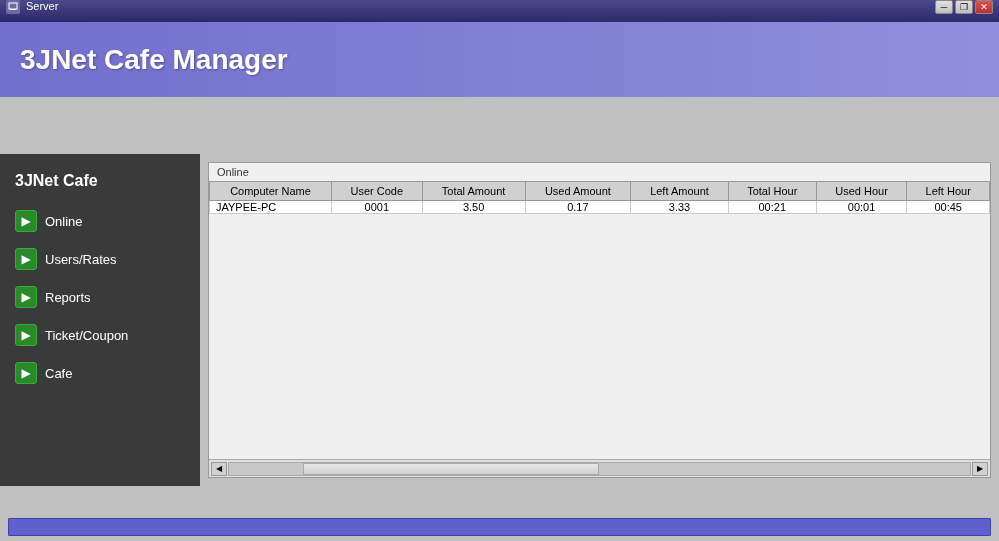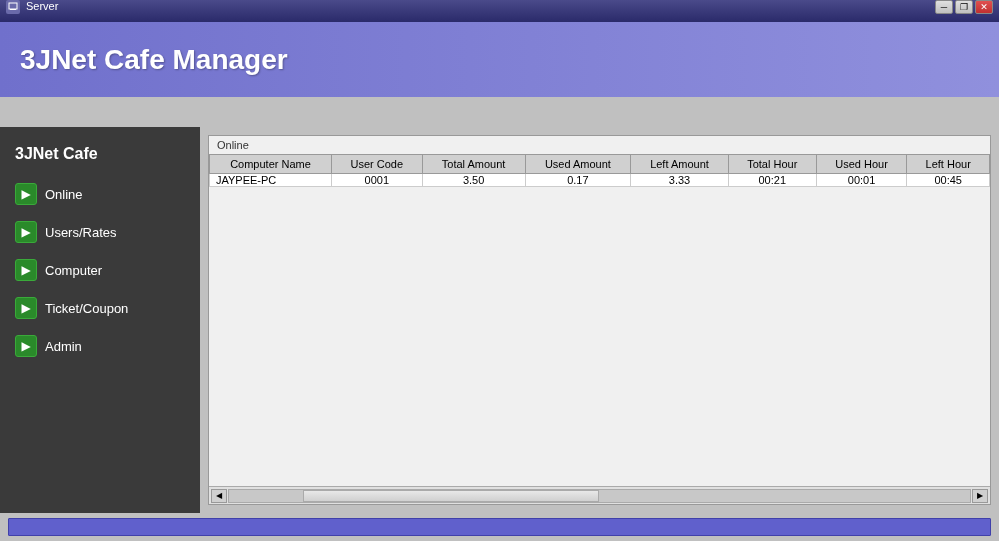--- a/index.html
+++ b/index.html
@@ -54,20 +54,21 @@
       cursor: pointer;
       border-radius: 2px;
     }
     .title-btn.close { background: linear-gradient(to bottom, #e05050, #c03030); color: white; }
 
     
     .app-container {
       display: flex;
       flex-direction: column;
       height: 519px;
+      gap: 27px;
     }
 
     
     .app-header {
       background: linear-gradient(to right, #7070cc, #9090dd);
       padding: 10px 20px;
       height: 75px;
       display: flex;
       align-items: center;
     }
@@ -260,29 +261,29 @@
       <div class="sidebar-item">
         <div class="sidebar-arrow">▶</div>
         <span>Online</span>
       </div>
       <div class="sidebar-item">
         <div class="sidebar-arrow">▶</div>
         <span>Users/Rates</span>
       </div>
       <div class="sidebar-item">
         <div class="sidebar-arrow">▶</div>
-        <span>Computer</span>
+        <span>Reports</span>
       </div>
       <div class="sidebar-item">
         <div class="sidebar-arrow">▶</div>
         <span>Ticket/Coupon</span>
       </div>
       <div class="sidebar-item">
         <div class="sidebar-arrow">▶</div>
-        <span>Admin</span>
+        <span>Cafe</span>
       </div>
     </div>
 
     <div class="content-area">
       <div class="online-panel">
         <div class="panel-label">Online</div>
         <div class="table-wrapper">
           <table class="data-table">
             <thead>
               <tr>

